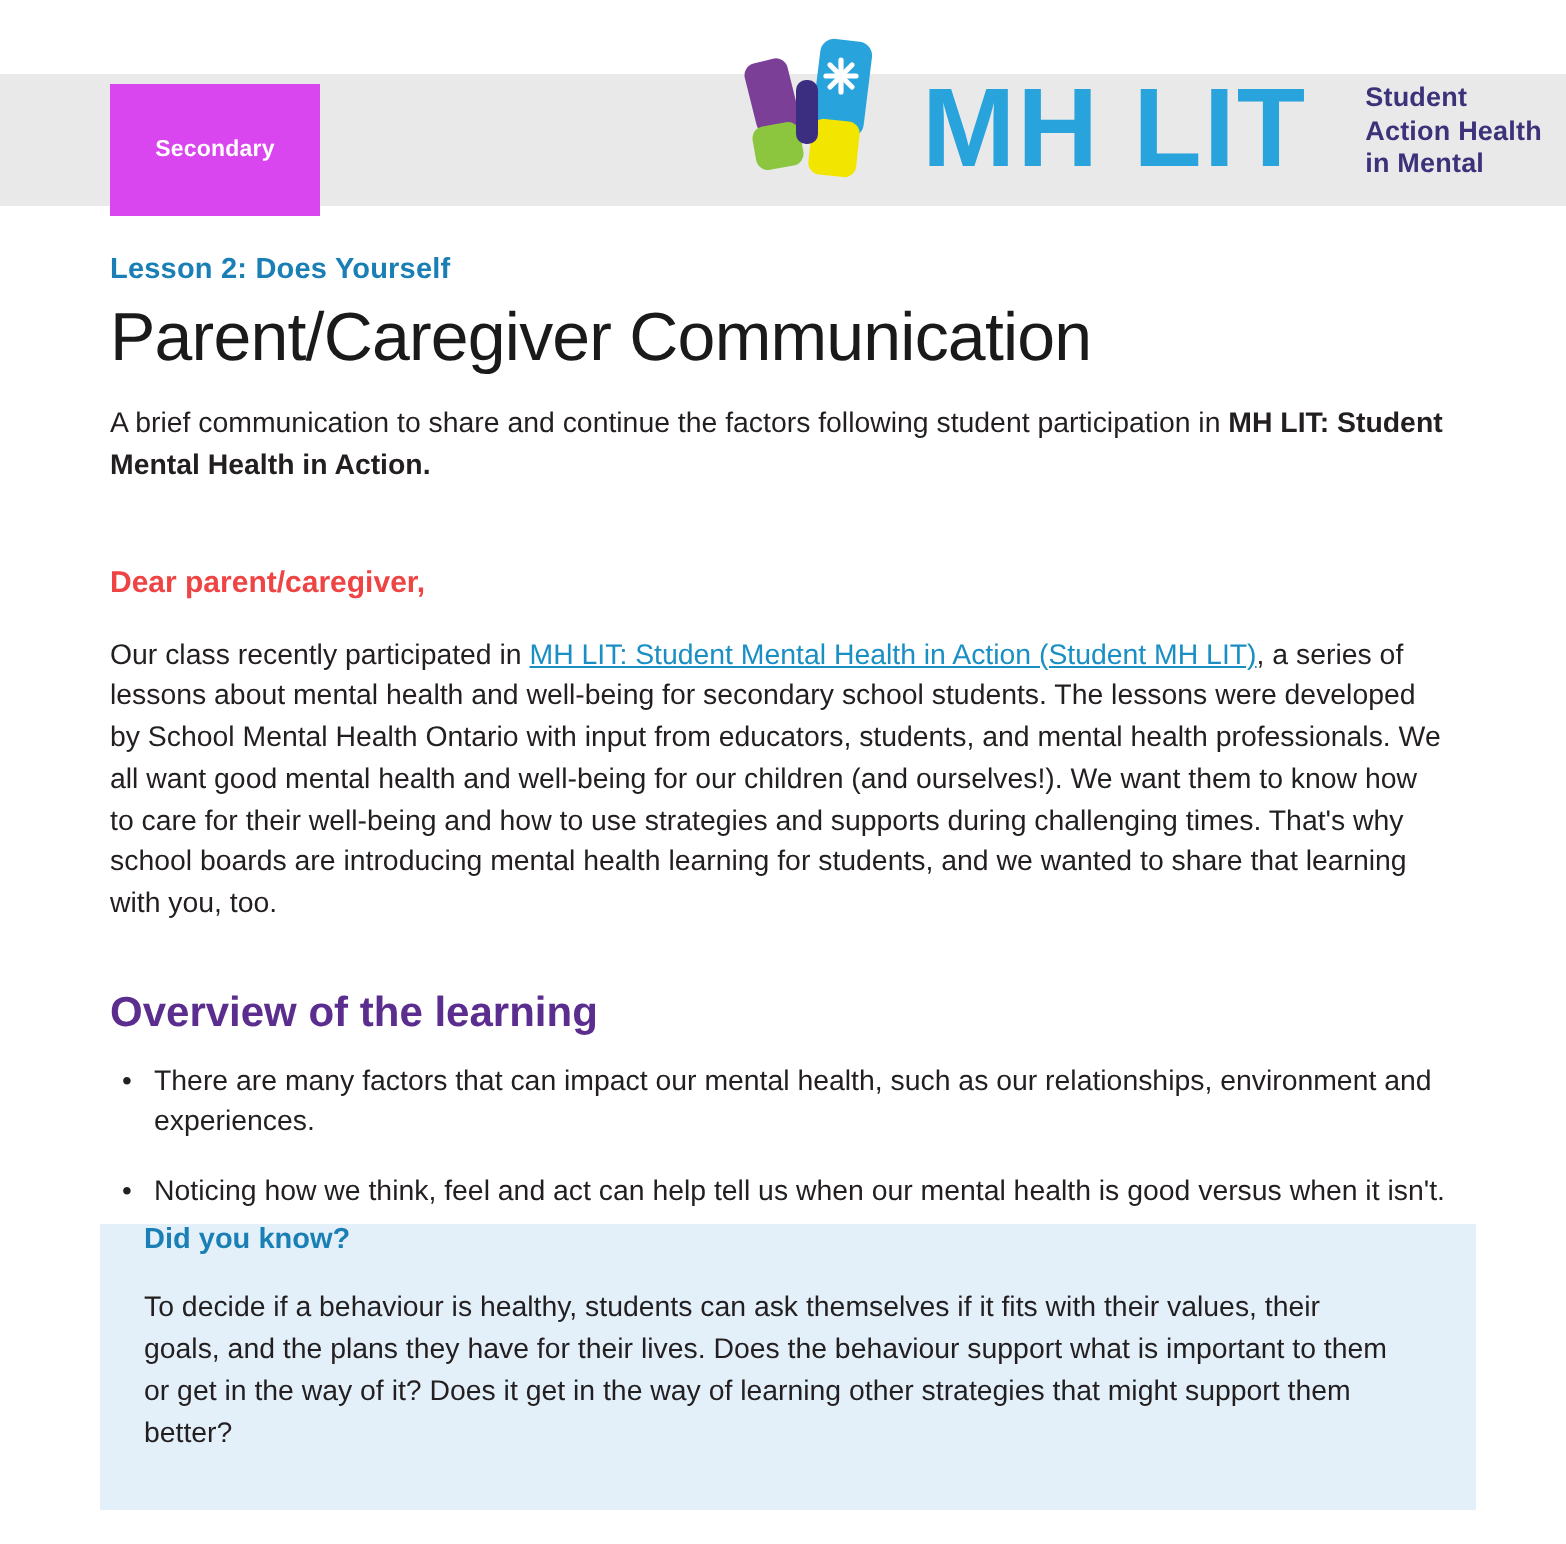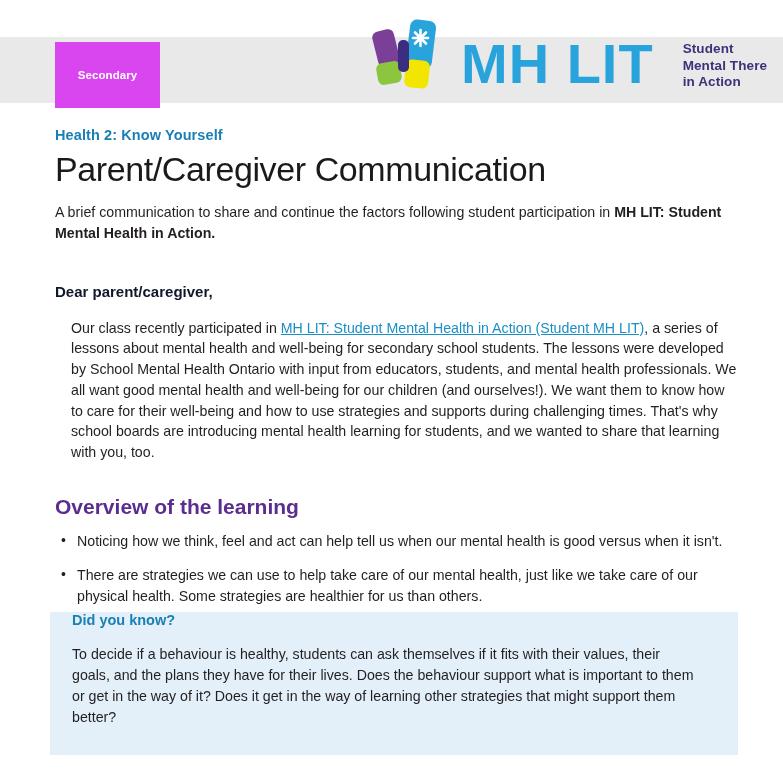--- a/index.html
+++ b/index.html
@@ -107,29 +107,29 @@
   .intro {
     font-size: 14.2px;
     line-height: 1.42;
     margin: 0;
     color: #231f20;
     width: 676px;
   }
   .intro b { font-weight: bold; }
 
   .salutation {
-    color: #0f172a;
+    color: #ef4444;
     font-size: 15px;
     font-weight: bold;
     margin: 40px 0 18px 0;
   }
   .para {
     font-size: 14.2px;
     line-height: 1.46;
-    margin: 16px;
+    margin: 0;
     width: 667px;
     color: #231f20;
   }
   .inline-link {
     color: #1a8fc4;
     text-decoration: underline;
   }
 
   .section-heading {
     color: #5b2d8e;
@@ -212,40 +212,41 @@
       <rect x="5" y="46" width="24" height="22" rx="6" ry="6" fill="#8cc63e" transform="rotate(-10 17 57)"></rect>
 
       <rect x="33" y="44" width="24" height="28" rx="6" ry="6" fill="#f2e500" transform="rotate(6 45 58)"></rect>
 
       <rect x="26" y="24" width="11" height="32" rx="5" ry="5" fill="#3b2d7f"></rect>
     </svg>
   </div>
   <div class="logo-wordmark">MH LIT</div>
   <div class="logo-tagline">
     <div>Student</div>
-    <div>Mental There</div>
-    <div>in Action</div>
+    <div>Action Health</div>
+    <div>in Mental</div>
   </div>
 </div>
 
 <div class="content">
 
-  <div class="eyebrow">Health 2: Know Yourself</div>
+  <div class="eyebrow">Lesson 2: Does Yourself</div>
 
   <h1 class="page-title">Parent/Caregiver Communication</h1>
 
   <p class="intro"><span>A brief communication to share and continue the factors following student participation in </span><b>MH LIT: Student Mental Health in Action.</b></p>
 
   <div class="salutation">Dear parent/caregiver,</div>
 
   <p class="para"><span>Our class recently participated in </span><a class="inline-link" href="#">MH LIT: Student Mental Health in Action (Student MH LIT)</a><span>, a series of lessons about mental health and well-being for secondary school students. The lessons were developed by School Mental Health Ontario with input from educators, students, and mental health professionals. We all want good mental health and well-being for our children (and ourselves!). We want them to know how to care for their well-being and how to use strategies and supports during challenging times. That's why school boards are introducing mental health learning for students, and we wanted to share that learning with you, too.</span></p>
 
   <h2 class="section-heading">Overview of the learning</h2>
 
   <ul class="bullets">
+    <li>There are many factors that can impact our mental health, such as our relationships, environment and experiences.</li>
     <li>Noticing how we think, feel and act can help tell us when our mental health is good versus when it isn't.</li>
     <li>There are strategies we can use to help take care of our mental health, just like we take care of our physical health. Some strategies are healthier for us than others.</li>
   </ul>
 
 </div>
 
 <div class="callout">
   <div class="callout-heading">Did you know?</div>
   <p class="callout-body">To decide if a behaviour is healthy, students can ask themselves if it fits with their values, their goals, and the plans they have for their lives. Does the behaviour support what is important to them or get in the way of it? Does it get in the way of learning other strategies that might support them better?</p>
 </div>

